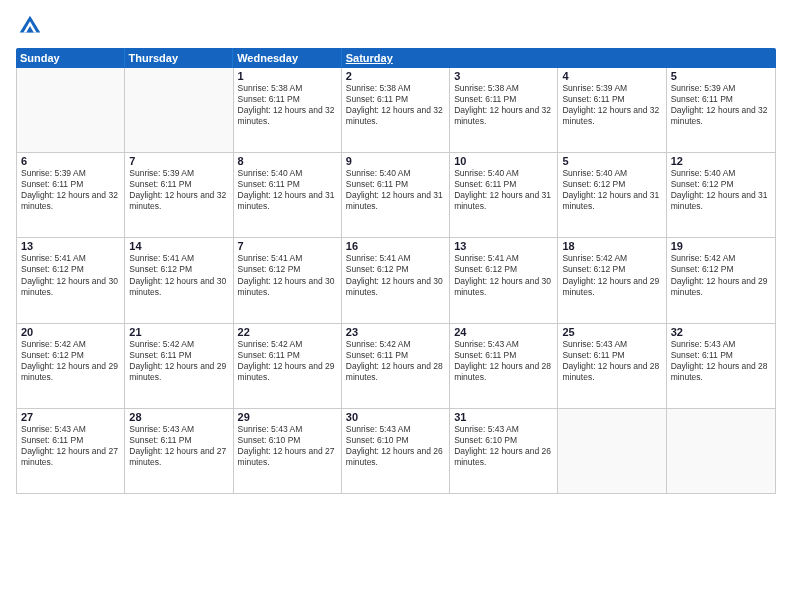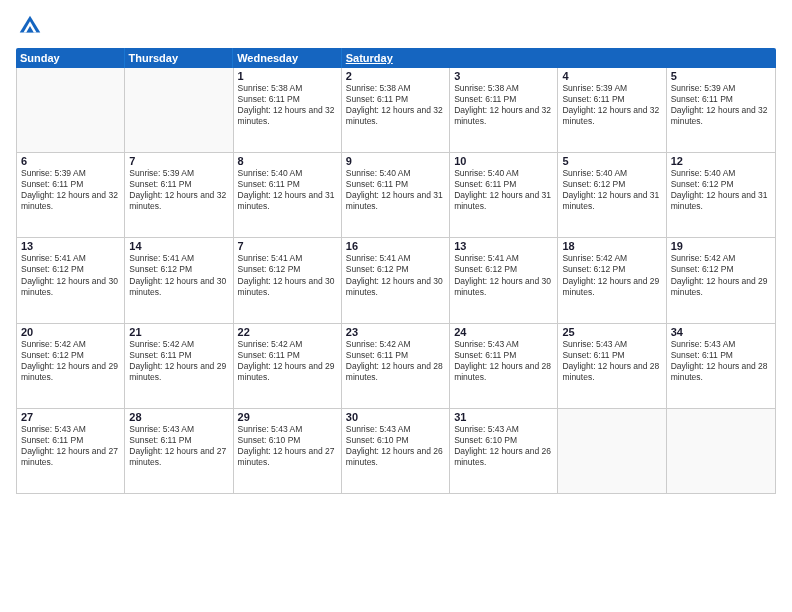--- a/index.html
+++ b/index.html
@@ -294,21 +294,21 @@
 Sunset: 6:11 PM
 Daylight: 12 hours and 28 minutes.</div>
           </div>
           <div class="cal-cell">
             <span class="day-num">25</span>
             <div class="day-info" style="white-space: pre-line;">Sunrise: 5:43 AM
 Sunset: 6:11 PM
 Daylight: 12 hours and 28 minutes.</div>
           </div>
           <div class="cal-cell">
-            <span class="day-num">34</span>
+            <span class="day-num">32</span>
             <div class="day-info" style="white-space: pre-line;">Sunrise: 5:43 AM
 Sunset: 6:11 PM
 Daylight: 12 hours and 28 minutes.</div>
           </div>
         </div>
         <div class="cal-week">
           <div class="cal-cell">
             <span class="day-num">27</span>
             <div class="day-info" style="white-space: pre-line;">Sunrise: 5:43 AM
 Sunset: 6:11 PM

